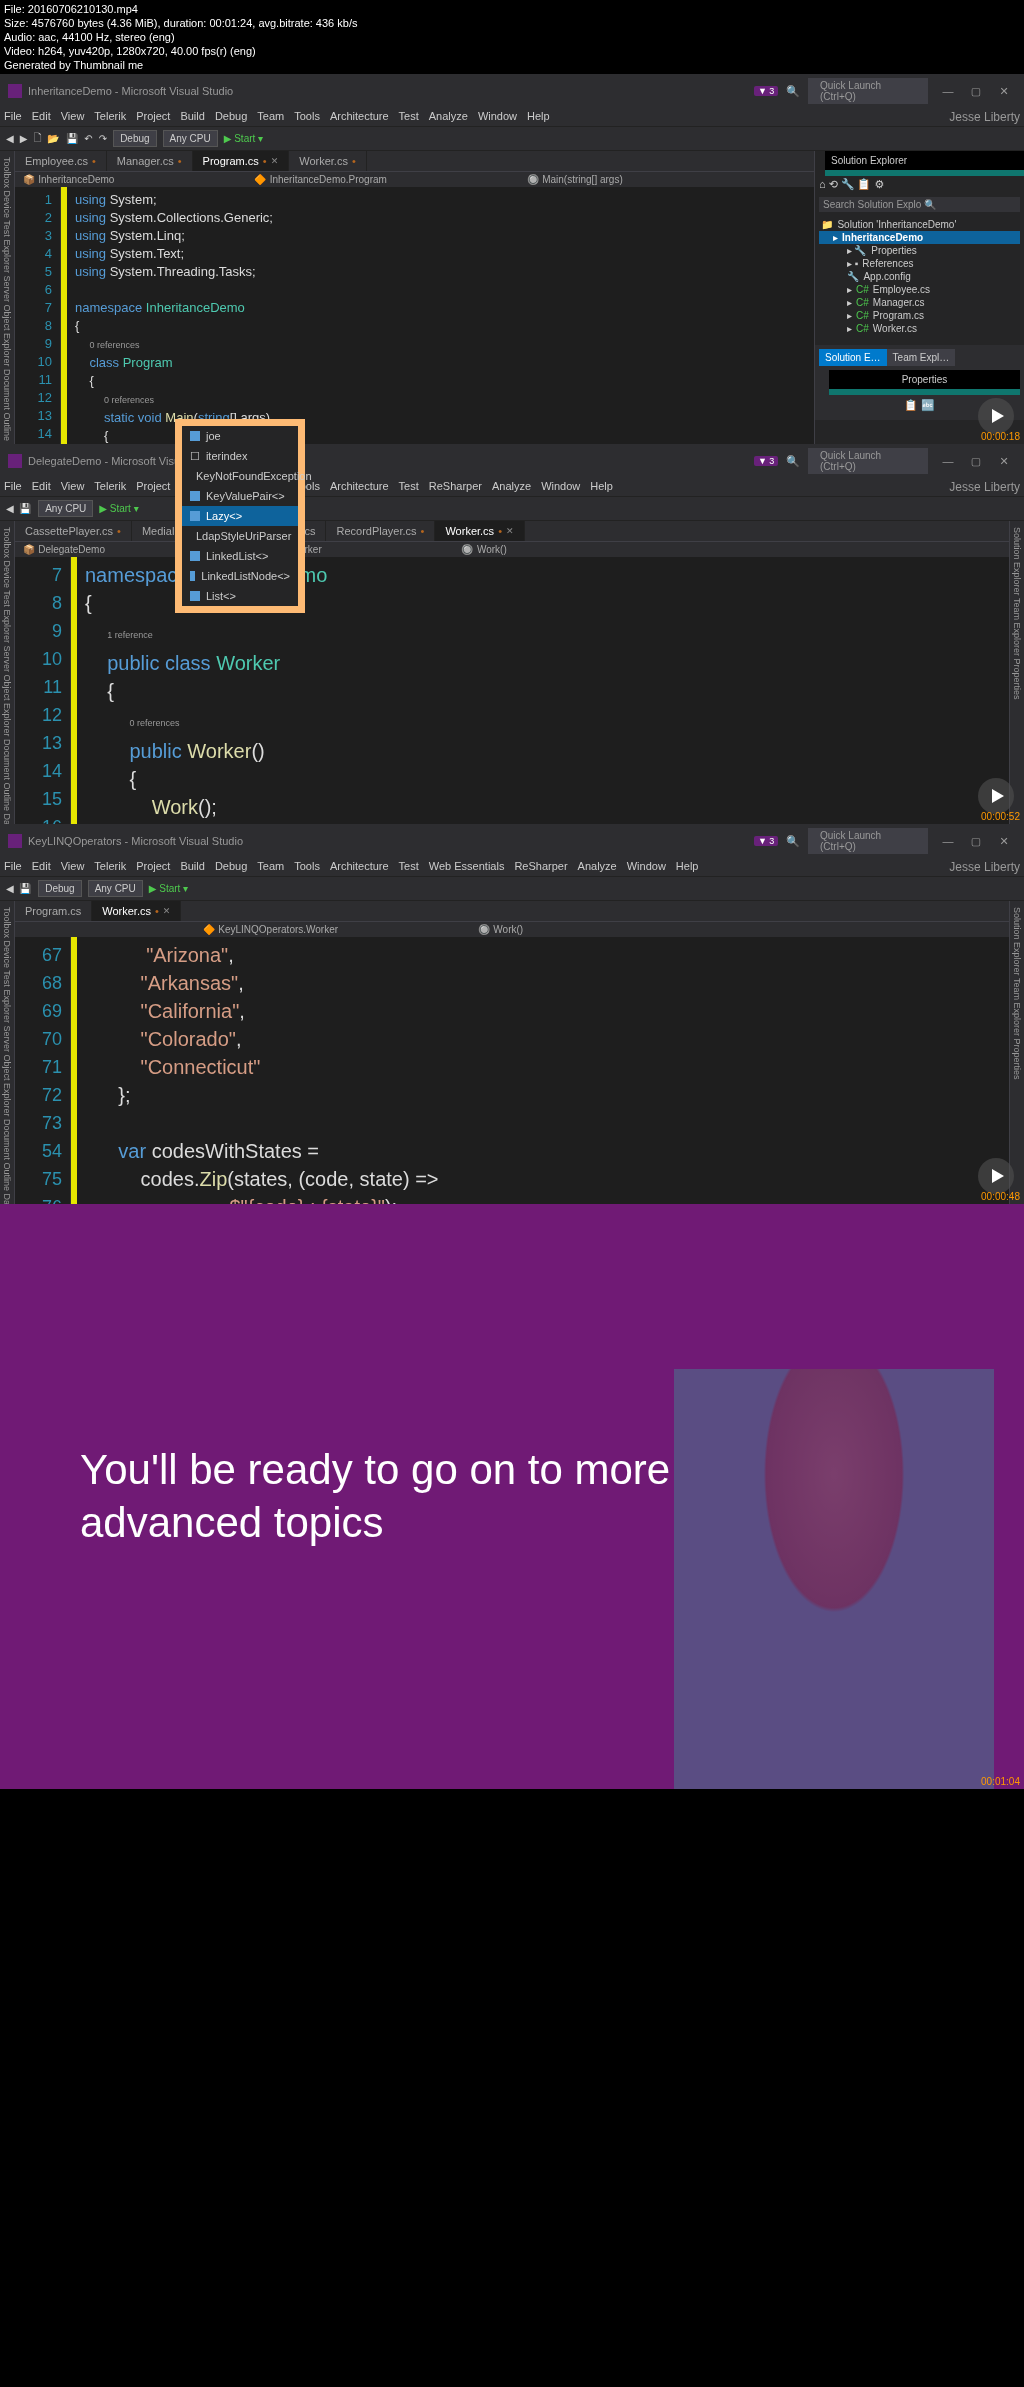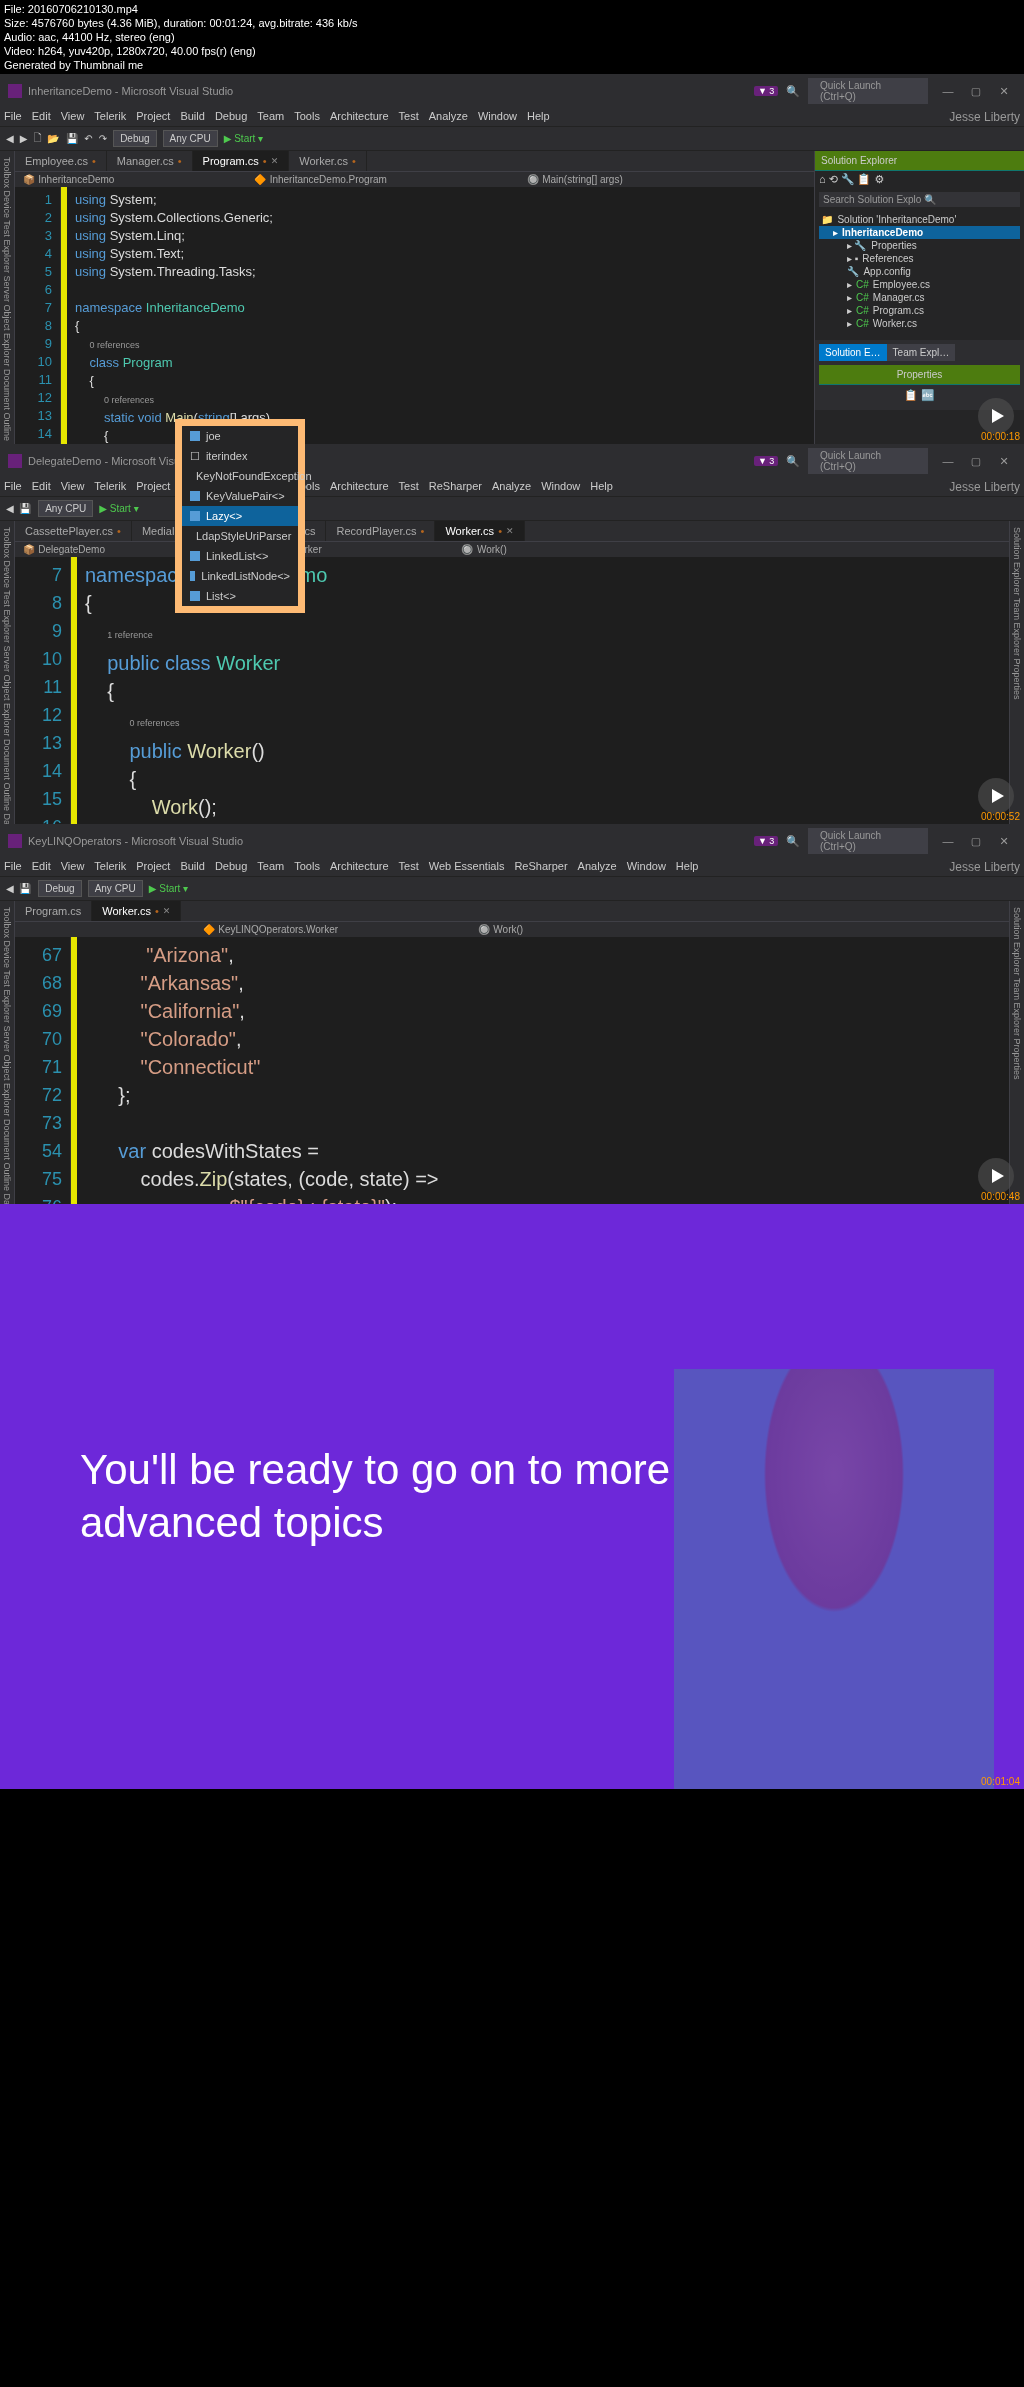--- a/index.html
+++ b/index.html
@@ -37,36 +37,36 @@
 .type { color: #4ec9b0; }
 .str { color: #d69d85; }
 .num { color: #b5cea8; }
 .method { color: #dcdcaa; }
 .reftext { color: #999; font-size: 9px; }
 .vs-intellisense { position: absolute; background: #252526; border: 7px solid #fdba74; font-size: 11px; color: #ccc; z-index: 10; }
 .vs-intellisense .item { padding: 1px 8px; display: flex; gap: 6px; align-items: center; }
 .vs-intellisense .item.sel { background: #0e639c; color: #fff; }
 .vs-intellisense .icon-box { width: 10px; height: 10px; background: #569cd6; }
 .vs-side-panel { width: 210px; background: #252526; color: #ccc; font-size: 10px; border-left: 1px solid #3f3f46; }
-.vs-panel-header { background: #4d7c0f; padding: 4px 6px; font-size: 10px; border-bottom: 1px solid #0f766e; }
+.vs-panel-header { background: #000000; padding: 4px 6px; font-size: 10px; border-bottom: 6px solid #0f766e; margin-left: 10px; }
 .vs-panel-search { background: #333337; margin: 4px; padding: 2px 4px; color: #999; font-size: 10px; }
 .vs-tree { padding: 2px 4px; }
 .vs-tree .node { padding: 1px 2px; display: flex; align-items: center; gap: 4px; }
 .vs-tree .indent1 { padding-left: 14px; }
 .vs-tree .indent2 { padding-left: 28px; }
 .vs-tree .sel { background: #0e639c; color: #fff; }
 .cs-icon { color: #4ec94e; }
 .vs-statusbar { background: #007acc; color: #fff; font-size: 10px; padding: 2px 8px; display: flex; justify-content: space-between; align-items: center; }
 .vs-statusbar .center { display: flex; gap: 30px; }
 .play-overlay { position: absolute; right: 10px; bottom: 10px; width: 36px; height: 36px; border-radius: 50%; background: rgba(80,80,80,0.6); display: flex; align-items: center; justify-content: center; }
 .play-overlay::before { content: ""; border-left: 12px solid #fff; border-top: 7px solid transparent; border-bottom: 7px solid transparent; margin-left: 3px; }
 .timestamp { position: absolute; right: 4px; bottom: 2px; color: #ff9900; font-size: 10px; z-index: 20; }
 .editor-big .vs-code { font-size: 20px; line-height: 28px; }
 .editor-big .vs-gutter { width: 56px; font-size: 18px; color: #4fa8c7; }
-.panel-4 { background: #6d28d9; height: 585px; position: relative; display: flex; align-items: center; padding-left: 80px; }
+.panel-4 { background: #701a75; height: 585px; position: relative; display: flex; align-items: center; padding-left: 80px; }
 .panel-4 .overlay-text { color: #fff; font-size: 42px; font-weight: 300; line-height: 1.25; max-width: 700px; }
 .panel-4 .person { position: absolute; right: 30px; bottom: 0; width: 320px; height: 420px; background: radial-gradient(ellipse at 50% 25%, #8a7560 0%, #6b5848 30%, transparent 31%), #3a9999; opacity: 0.4; }
 .noti-badge { background: #68217a; color: #fff; font-size: 9px; padding: 0 4px; border-radius: 2px; }
 .props-panel { margin-top: 8px; background: #2d2d30; padding: 4px; text-align: center; }
 .props-tabs { display: flex; font-size: 10px; }
 .props-tabs .pt { padding: 3px 6px; background: #3f3f46; }
 .props-tabs .pt.active { background: #007acc; color: #fff; }
 </style>
 </head>
 <body>

